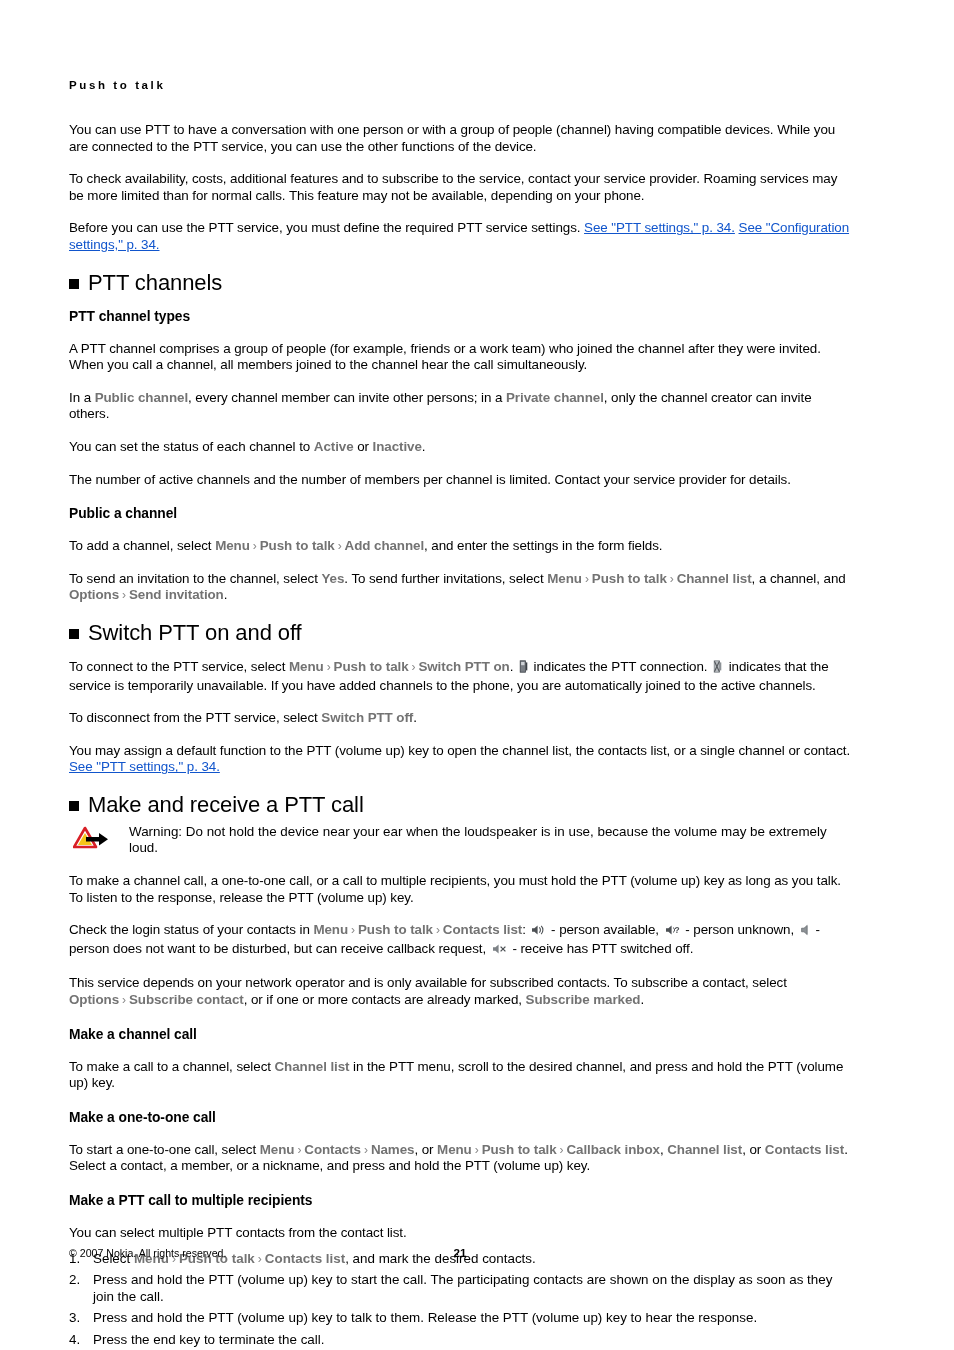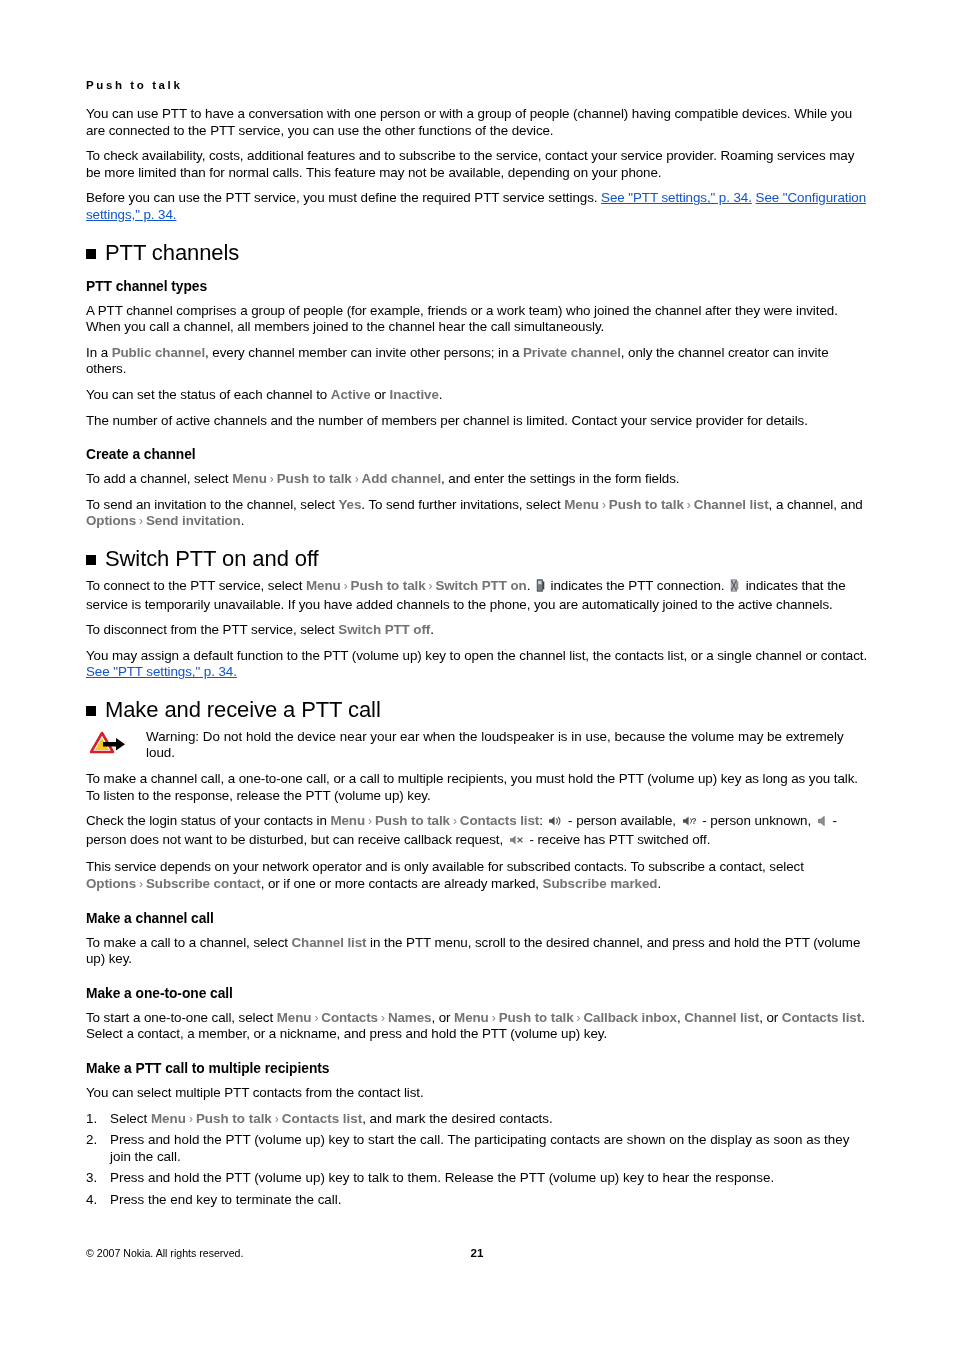--- a/index.html
+++ b/index.html
@@ -10,39 +10,39 @@
   body {
     width: 954px;
     height: 1350px;
     font-family: "Liberation Sans", "DejaVu Sans", sans-serif;
     color: #000000;
     position: relative;
     overflow: hidden;
   }
   .page {
     position: absolute;
-    left: 86px;
+    left: 69px;
     top: 0;
     width: 782px;
     height: 967px;
   }
   
   .running-header {
     font-size: 11.5px;
     font-weight: bold;
     letter-spacing: 2.6px;
     color: #000;
     position: absolute;
     top: 79px;
     left: 0;
   }
   
   .content { position: absolute; top: 106px; left: 0; width: 782px; }
   p {
-    margin: 0 0 9px 0;
+    margin: 16px 0 9px 0;
     font-size: 13.4px;
     line-height: 16.6px;
     text-align: left;
     letter-spacing: -0.08px;
   }
   
   h1.sec {
     font-size: 22px;
     font-weight: normal;
     margin: 19px 0 9px 0;
@@ -160,21 +160,21 @@
     <p><span>Before you can use the PTT service, you must define the required PTT service settings. </span><a class="lnk" href="#">See "PTT settings," p. 34.</a> <a class="lnk" href="#">See "Configuration settings," p. 34.</a></p>
 
     <h1 class="sec"><span class="bullet"></span><span>PTT channels</span></h1>
 
     <h2 class="sub first">PTT channel types</h2>
     <p>A PTT channel comprises a group of people (for example, friends or a work team) who joined the channel after they were invited. When you call a channel, all members joined to the channel hear the call simultaneously.</p>
     <p><span>In a </span><span class="ui">Public channel</span><span>, every channel member can invite other persons; in a </span><span class="ui">Private channel</span><span>, only the channel creator can invite others.</span></p>
     <p><span>You can set the status of each channel to </span><span class="ui">Active</span><span> or </span><span class="ui">Inactive</span><span>.</span></p>
     <p>The number of active channels and the number of members per channel is limited. Contact your service provider for details.</p>
 
-    <h2 class="sub">Create a channel</h2>
+    <h2 class="sub">Public a channel</h2>
     <p><span>To add a channel, select </span><span class="ui">Menu</span><span class="chev">›</span><span class="ui">Push to talk</span><span class="chev">›</span><span class="ui">Add channel</span><span>, and enter the settings in the form fields.</span></p>
     <p><span>To send an invitation to the channel, select </span><span class="ui">Yes</span><span>. To send further invitations, select </span><span class="ui">Menu</span><span class="chev">›</span><span class="ui">Push to talk</span><span class="chev">›</span><span class="ui">Channel list</span><span>, a channel, and </span><span class="ui">Options</span><span class="chev">›</span><span class="ui">Send invitation</span><span>.</span></p>
 
     <h1 class="sec"><span class="bullet"></span><span>Switch PTT on and off</span></h1>
 
     <p><span>To connect to the PTT service, select </span><span class="ui">Menu</span><span class="chev">›</span><span class="ui">Push to talk</span><span class="chev">›</span><span class="ui">Switch PTT on</span><span>. </span><span class="iic"><svg width="9" height="13" viewBox="0 0 9 13">
             <rect x="1.2" y="0.8" width="5.2" height="11.4" fill="#7a7f85" stroke="#3a3f45" stroke-width="0.8"></rect>
             <rect x="7.0" y="2.4" width="1.3" height="8.0" fill="#3a3f45"></rect>
             <rect x="2.1" y="2.0" width="3.4" height="3.2" fill="#cfd3d7"></rect>
           </svg></span><span> indicates the PTT connection. </span><span class="iic"><svg width="10" height="13" viewBox="0 0 10 13">

